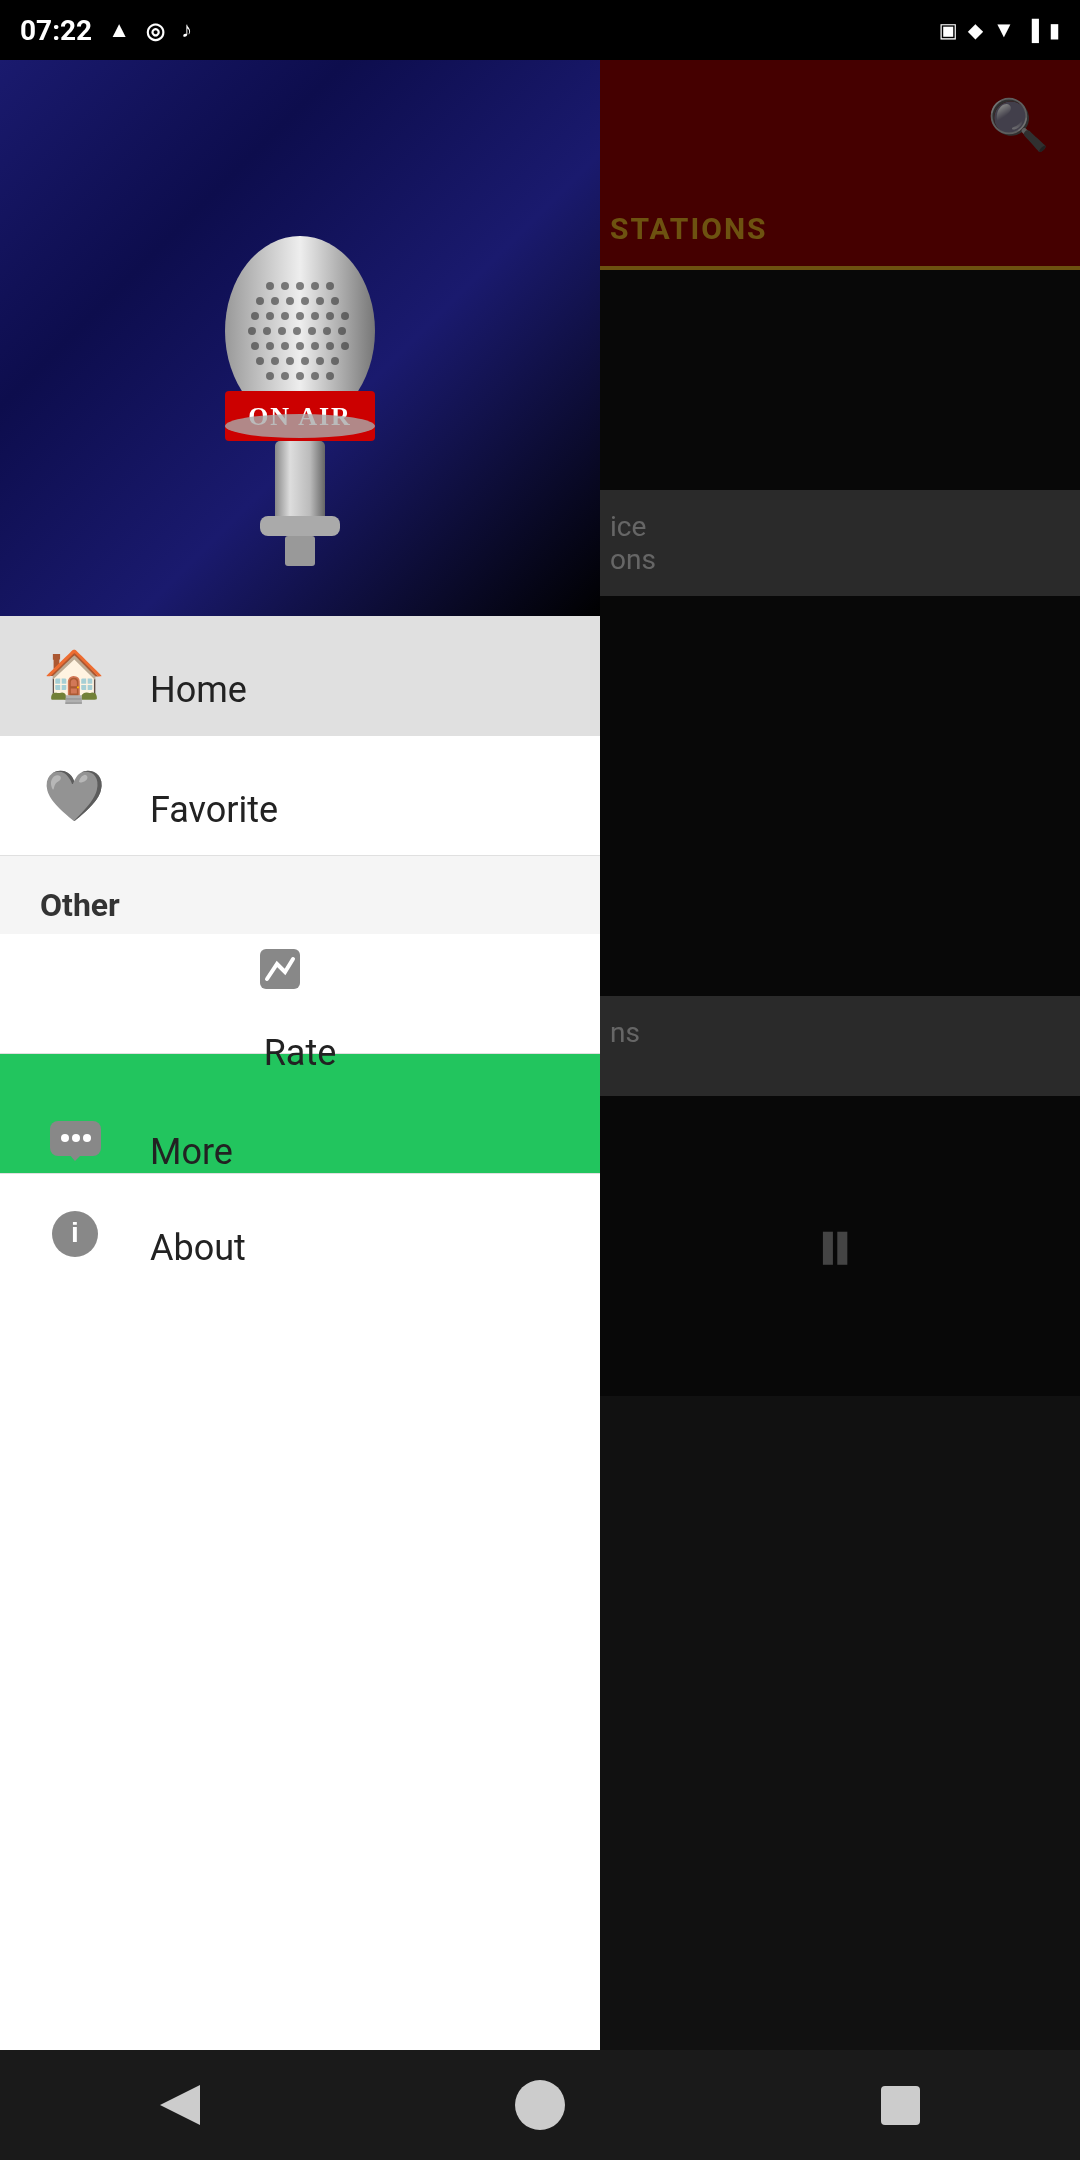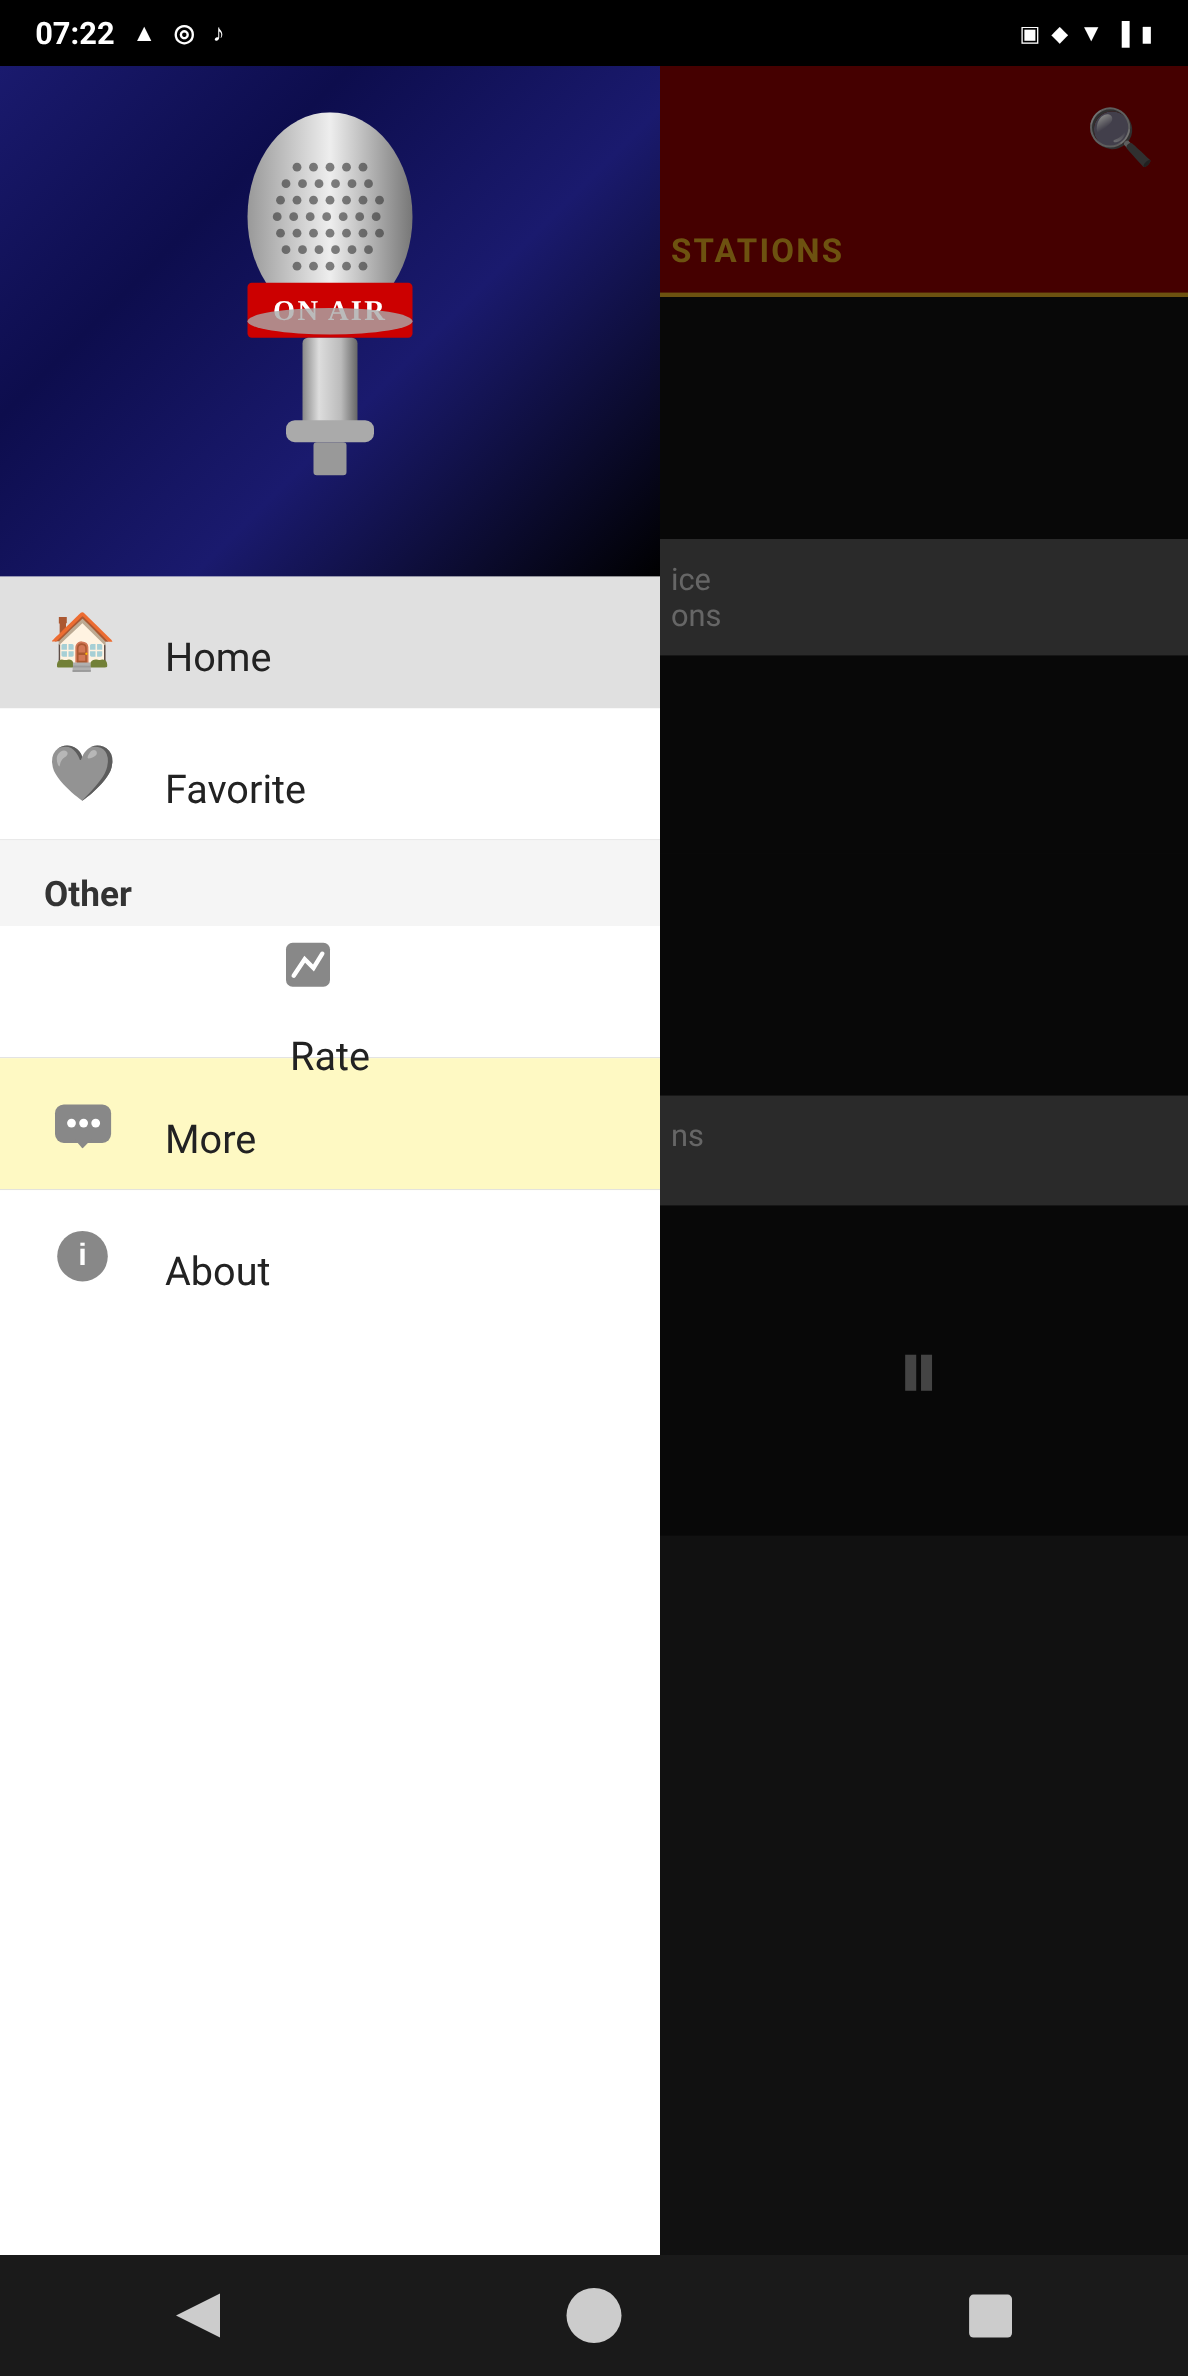--- a/index.html
+++ b/index.html
@@ -15,21 +15,21 @@
     }
 
     
     .status-bar {
       width: 100%;
       height: 60px;
       background: #000;
       display: flex;
       align-items: center;
       justify-content: space-between;
-      padding: 0 32px;
+      padding: 0 20px;
       position: relative;
       z-index: 100;
     }
 
     .status-bar-left {
       display: flex;
       align-items: center;
       gap: 16px;
       color: #fff;
       font-size: 28px;
@@ -146,24 +146,24 @@
       height: 2100px;
       background: #f5f5f5;
       z-index: 10;
       display: flex;
       flex-direction: column;
     }
 
     
     .hero-image {
       width: 100%;
-      height: 464px;
+      height: 556px;
       background: linear-gradient(135deg, #1a1a6e 0%, #0d0d4d 30%, #1a1a6e 60%, #000 100%);
       display: flex;
-      align-items: center;
+      align-items: flex-end;
       justify-content: center;
       overflow: hidden;
       position: relative;
       flex-shrink: 0;
     }
 
     
     .menu-list {
       background: #fff;
       flex: 1;
@@ -398,21 +398,21 @@
     <div class="menu-item" style="background:#fff;flex-direction:column;">
       <div class="menu-item-icon icon-rate">
         <svg width="50" height="50" viewBox="0 0 50 50" fill="none" xmlns="http://www.w3.org/2000/svg">
           <rect x="5" y="5" width="40" height="40" rx="6" fill="#888"></rect>
           <path d="M12 35 L22 20 L30 28 L38 15" stroke="white" stroke-width="4" fill="none" stroke-linecap="round"></path>
         </svg>
       </div>
       <span class="menu-item-label">Rate</span>
     </div>
 
-    <div class="menu-item" style="background:#fef9c3;">
+    <div class="menu-item" style="background:#22c55e;align-items:flex-end;">
       <div class="menu-item-icon icon-more">
         <svg width="55" height="45" viewBox="0 0 55 45" fill="none" xmlns="http://www.w3.org/2000/svg">
           <rect x="2" y="5" width="51" height="35" rx="8" fill="#888"></rect>
           <circle cx="17" cy="22" r="4" fill="white"></circle>
           <circle cx="28" cy="22" r="4" fill="white"></circle>
           <circle cx="39" cy="22" r="4" fill="white"></circle>
           <polygon points="20,37 35,37 27,45" fill="#888"></polygon>
         </svg>
       </div>
       <span class="menu-item-label">More</span>

